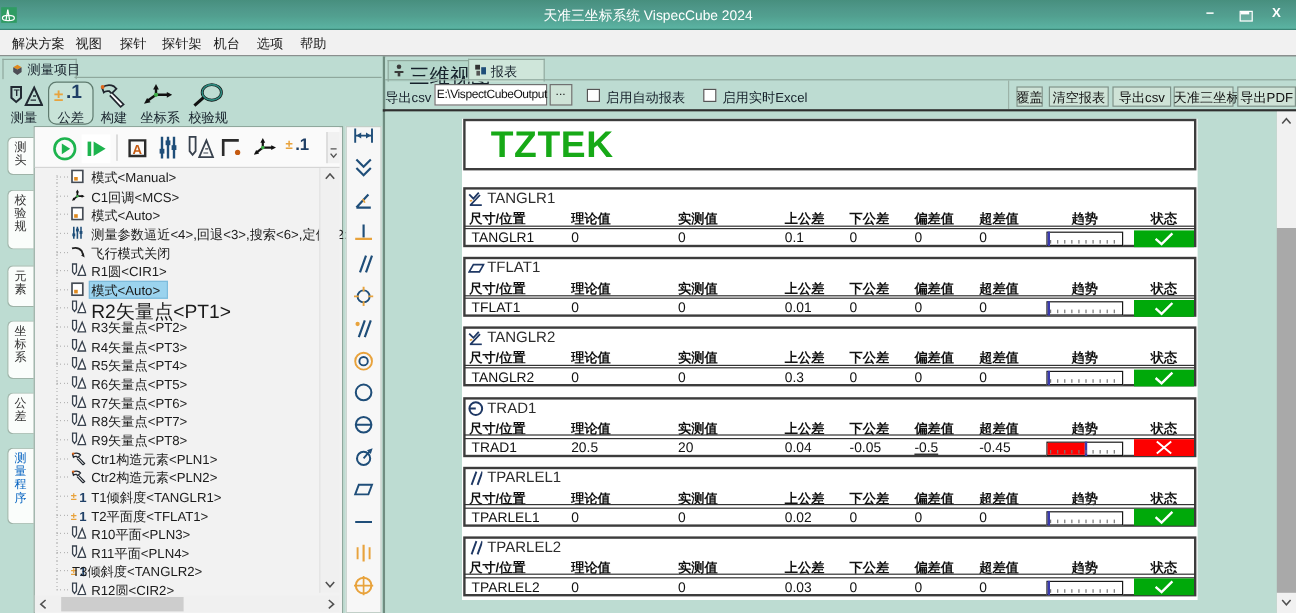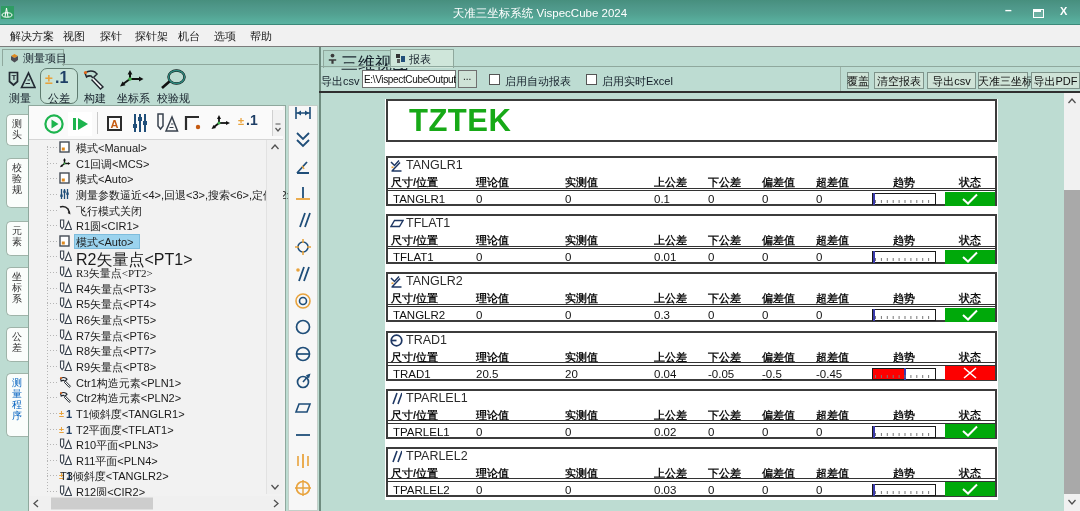--- a/index.html
+++ b/index.html
@@ -260,21 +260,21 @@
     </svg>
   </div>
 <div class="tx" style="left:76px;top:250px;font-size:16px;color:#1a1a1a;">R2矢量点&lt;PT1&gt;</div>
 <div class="a" style="left:47px;top:272px;width:12px;height:1px;background-image:repeating-linear-gradient(90deg,#b5b5b5 0 1px,transparent 1px 3px);"></div>
 <div class="a" style="left:59px;top:266px;width:14px;height:13px;">
     <svg width="13" height="12" viewBox="0 0 13 12">
       <path d="M1.5 1 h3.2 v6.5 l-1.6 2 l-1.6 -2 z" fill="#fff" stroke="#39424e" stroke-width="1.1"></path>
       <path d="M6 10.5 L9.5 2.5 L12.5 10.5 Z" fill="#fff" stroke="#39424e" stroke-width="1.1"></path>
     </svg>
   </div>
-<div class="tx" style="left:76px;top:266px;font-size:11px;color:#1a1a1a;font-family:Liberation Serif, serif;">R3矢量点&lt;PT2&gt;</div>
+<div class="tx" style="left:76px;top:266px;font-size:11px;color:#1a1a1a;">R3矢量点&lt;PT2&gt;</div>
 <div class="a" style="left:47px;top:288px;width:12px;height:1px;background-image:repeating-linear-gradient(90deg,#b5b5b5 0 1px,transparent 1px 3px);"></div>
 <div class="a" style="left:59px;top:282px;width:14px;height:13px;">
     <svg width="13" height="12" viewBox="0 0 13 12">
       <path d="M1.5 1 h3.2 v6.5 l-1.6 2 l-1.6 -2 z" fill="#fff" stroke="#39424e" stroke-width="1.1"></path>
       <path d="M6 10.5 L9.5 2.5 L12.5 10.5 Z" fill="#fff" stroke="#39424e" stroke-width="1.1"></path>
     </svg>
   </div>
 <div class="tx" style="left:76px;top:282px;font-size:11px;color:#1a1a1a;text-align:right;">R4矢量点&lt;PT3&gt;</div>
 <div class="a" style="left:47px;top:303px;width:12px;height:1px;background-image:repeating-linear-gradient(90deg,#b5b5b5 0 1px,transparent 1px 3px);"></div>
 <div class="a" style="left:59px;top:297px;width:14px;height:13px;">

